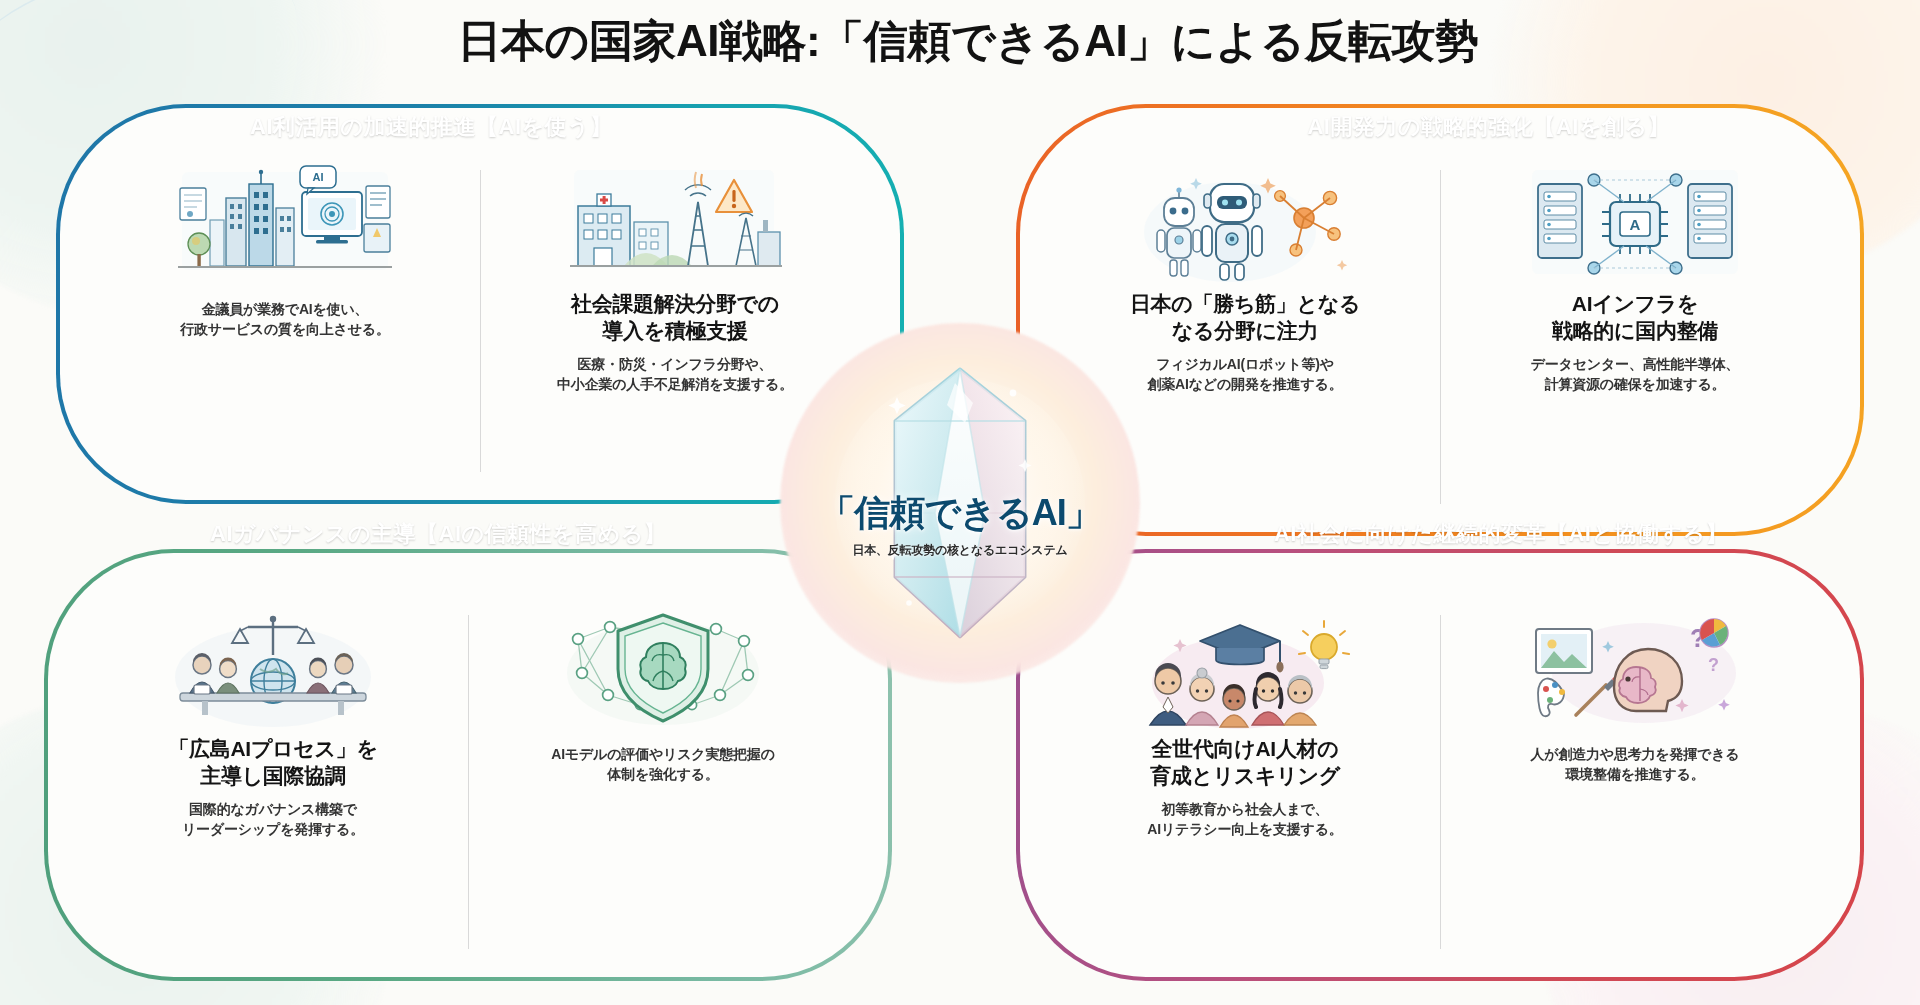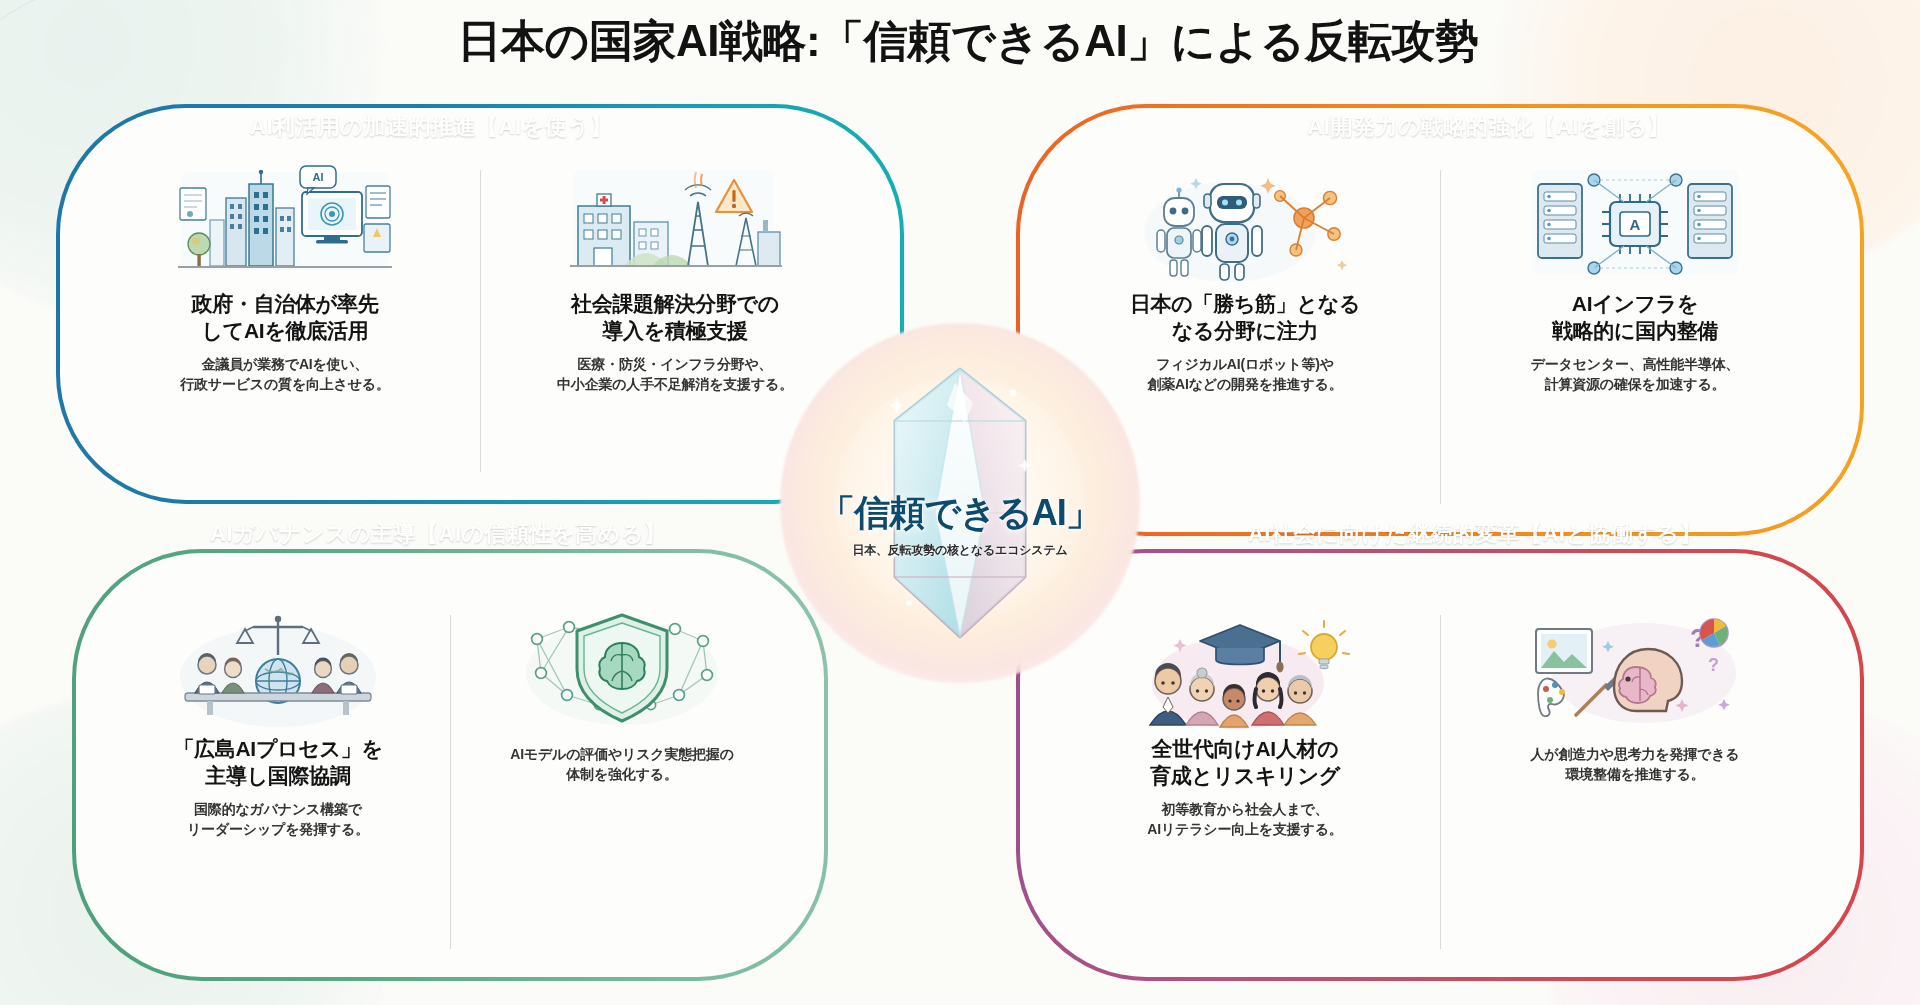--- a/index.html
+++ b/index.html
@@ -43,37 +43,37 @@
     border-radius:126px;
     background:#fdfdfb;
     box-sizing:border-box;
     position:relative;
     overflow:hidden;
   }
   .q-tl{left:56px;  top:104px; width:848px; height:400px;
         background:linear-gradient(100deg,#1f76a8 0%,#1c7fa9 38%,#17a2b0 72%,#14b2b2 100%);}
   .q-tr{right:56px; top:104px; width:848px; height:432px;
         background:linear-gradient(260deg,#f5a623 0%,#f3901f 40%,#ee7422 72%,#e85d28 100%);}
-  .q-bl{left:72px;  bottom:24px; width:756px; height:432px;
+  .q-bl{left:44px;  bottom:24px; width:848px; height:432px;
         background:linear-gradient(80deg,#4f9f7c 0%,#5aa984 36%,#78b9a2 72%,#8fc2ae 100%);}
   .q-br{right:56px; bottom:24px; width:848px; height:432px;
         background:linear-gradient(280deg,#d6454a 0%,#cf4a57 35%,#b8507e 70%,#9b4f8e 100%);}
 
   
   .q-head{
     position:absolute;z-index:5;
     color:#ffffff;font-size:22px;font-weight:bold;
     white-space:nowrap;
     text-shadow:0 1px 2px rgba(0,0,0,.18);
     letter-spacing:.5px;
   }
   .qh-tl{left:250px; top:112px;}
   .qh-tr{right:250px; top:112px;}
   .qh-bl{left:210px; bottom:456px;}
-  .qh-br{right:218px; bottom:456px;margin-top:36px;}
+  .qh-br{right:192px; bottom:456px;margin-top:36px;}
 
   
   .cards{
     position:absolute;z-index:4;
     display:flex;
     gap:0;
     top:0;left:0;
     width:100%;height:100%;
     box-sizing:border-box;
     padding:46px 30px 18px 30px;
@@ -220,22 +220,20 @@
 
             <rect x="6" y="26" width="26" height="32" rx="2" fill="#ffffff" stroke="#4a7f9b" stroke-width="1.3"></rect>
             <line x1="10" y1="33" x2="28" y2="33" stroke="#8fb4c6" stroke-width="1.2"></line>
             <line x1="10" y1="39" x2="28" y2="39" stroke="#8fb4c6" stroke-width="1.2"></line>
             <line x1="10" y1="45" x2="23" y2="45" stroke="#8fb4c6" stroke-width="1.2"></line>
             <circle cx="16" cy="52" r="3" fill="#6fa7c4"></circle>
 
             <line x1="4" y1="105" x2="218" y2="105" stroke="#9aa0a0" stroke-width="2"></line>
           </svg>
         </div>
-        <div class="card-title">政府・自治体が率先
-してAIを徹底活用</div>
         <div class="card-desc">金議員が業務でAIを使い、
 行政サービスの質を向上させる。</div>
       </div>
 
       <div class="card">
         <div class="card-art">
           <svg width="222" height="124" viewBox="0 0 222 124">
             <rect x="10" y="8" width="200" height="98" fill="#f3f9fb" opacity=".5" rx="6"></rect>
 
             <rect x="14" y="44" width="52" height="60" fill="#dcebf2" stroke="#3c7c9b" stroke-width="1.5"></rect>

